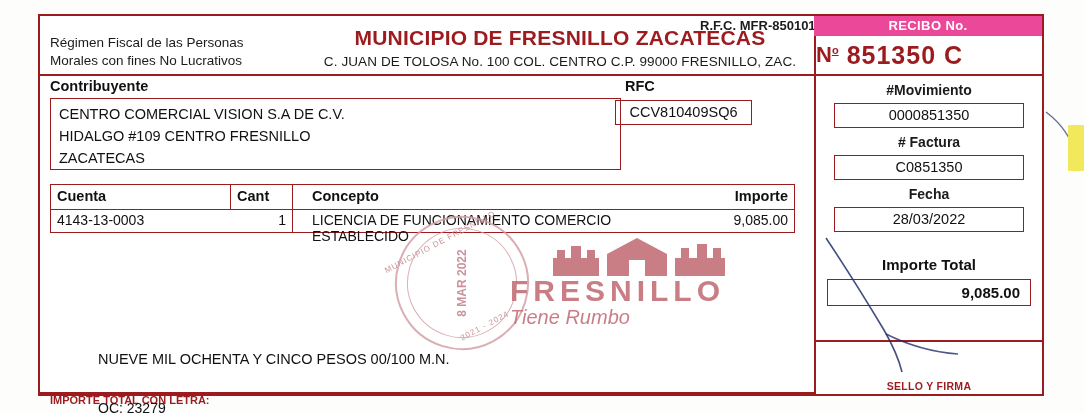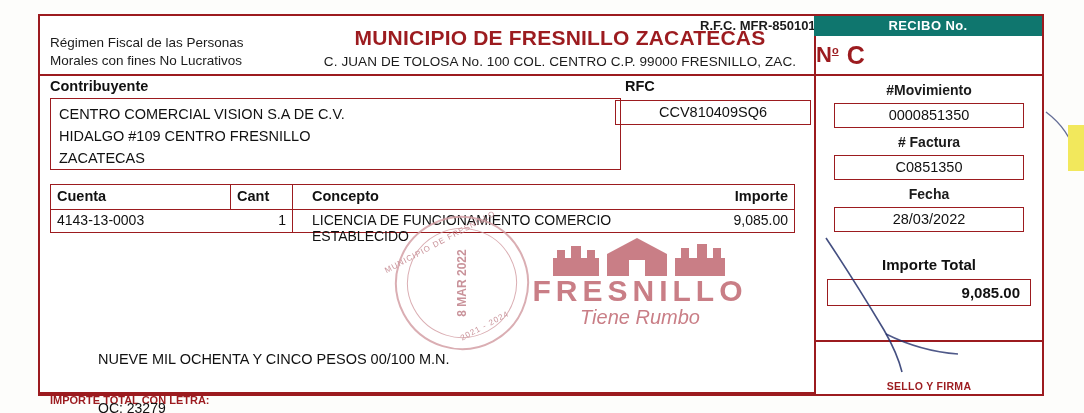--- a/index.html
+++ b/index.html
@@ -74,21 +74,21 @@
     font-size: 13px;
     font-weight: bold;
     color: #1b1b1b;
   }
   .recibo-tag {
     position: absolute;
     right: 0px;
     top: 0px;
     width: 228px;
     height: 20px;
-    background: #0f766e;
+    background: #ec4899;
     color: #ffffff;
     font-size: 13px;
     font-weight: bold;
     text-align: center;
     line-height: 20px;
     letter-spacing: 0.4px;
     box-sizing: border-box;
   }
   .folio-box {
     position: absolute;
@@ -234,21 +234,21 @@
     padding: 5px 8px;
     font-size: 14.5px;
     color: #111;
     line-height: 1.5;
     white-space: pre-line;
   }
   .rfc-box {
     position: absolute;
     left: 575px;
     top: 24px;
-    width: 196px;
+    width: 137px;
     height: 25px;
     border: 1px solid #9c1b1f;
     box-sizing: border-box;
     text-align: center;
     line-height: 23px;
     font-size: 14.5px;
     color: #111;
   }
 
   
@@ -325,21 +325,21 @@
     line-height: 1.45;
     white-space: pre-line;
   }
 
   
   .logo-watermark {
     position: absolute;
     left: 470px;
     top: 160px;
     width: 260px;
-    text-align: center;
+    text-align: left;
     color: #c98a90;
     pointer-events: none;
     z-index: 3;
     opacity: 0.9;
   }
   .logo-word {
     font-size: 30px;
     letter-spacing: 5px;
     font-weight: bold;
     color: #c4717a;
@@ -430,20 +430,21 @@
         <div class="muni-title">MUNICIPIO DE FRESNILLO ZACATECAS</div>
         <div class="muni-addr">C. JUAN DE TOLOSA No. 100   COL. CENTRO   C.P. 99000   FRESNILLO, ZAC.</div>
       </div>
 
       <div class="rfc-top">R.F.C. MFR-850101-5M4</div>
 
       <div class="recibo-tag">RECIBO No.</div>
 
       <div class="folio-box">
         <span class="folio-n">N<sup>o</sup></span>
+        <span class="folio-num">851350</span>
         <span class="folio-letter">C</span>
       </div>
     </div>
 
     <div class="body">
 
       <div class="left-col">
 
         <div class="contrib-row">
           <div class="contrib-label">Contribuyente</div>

